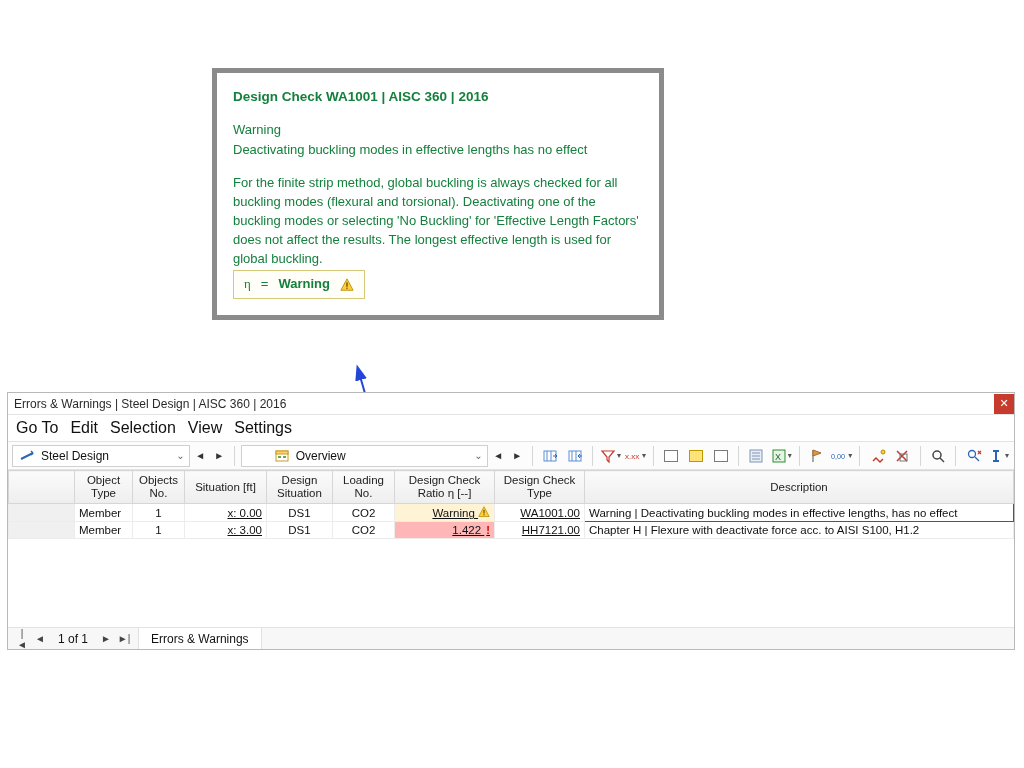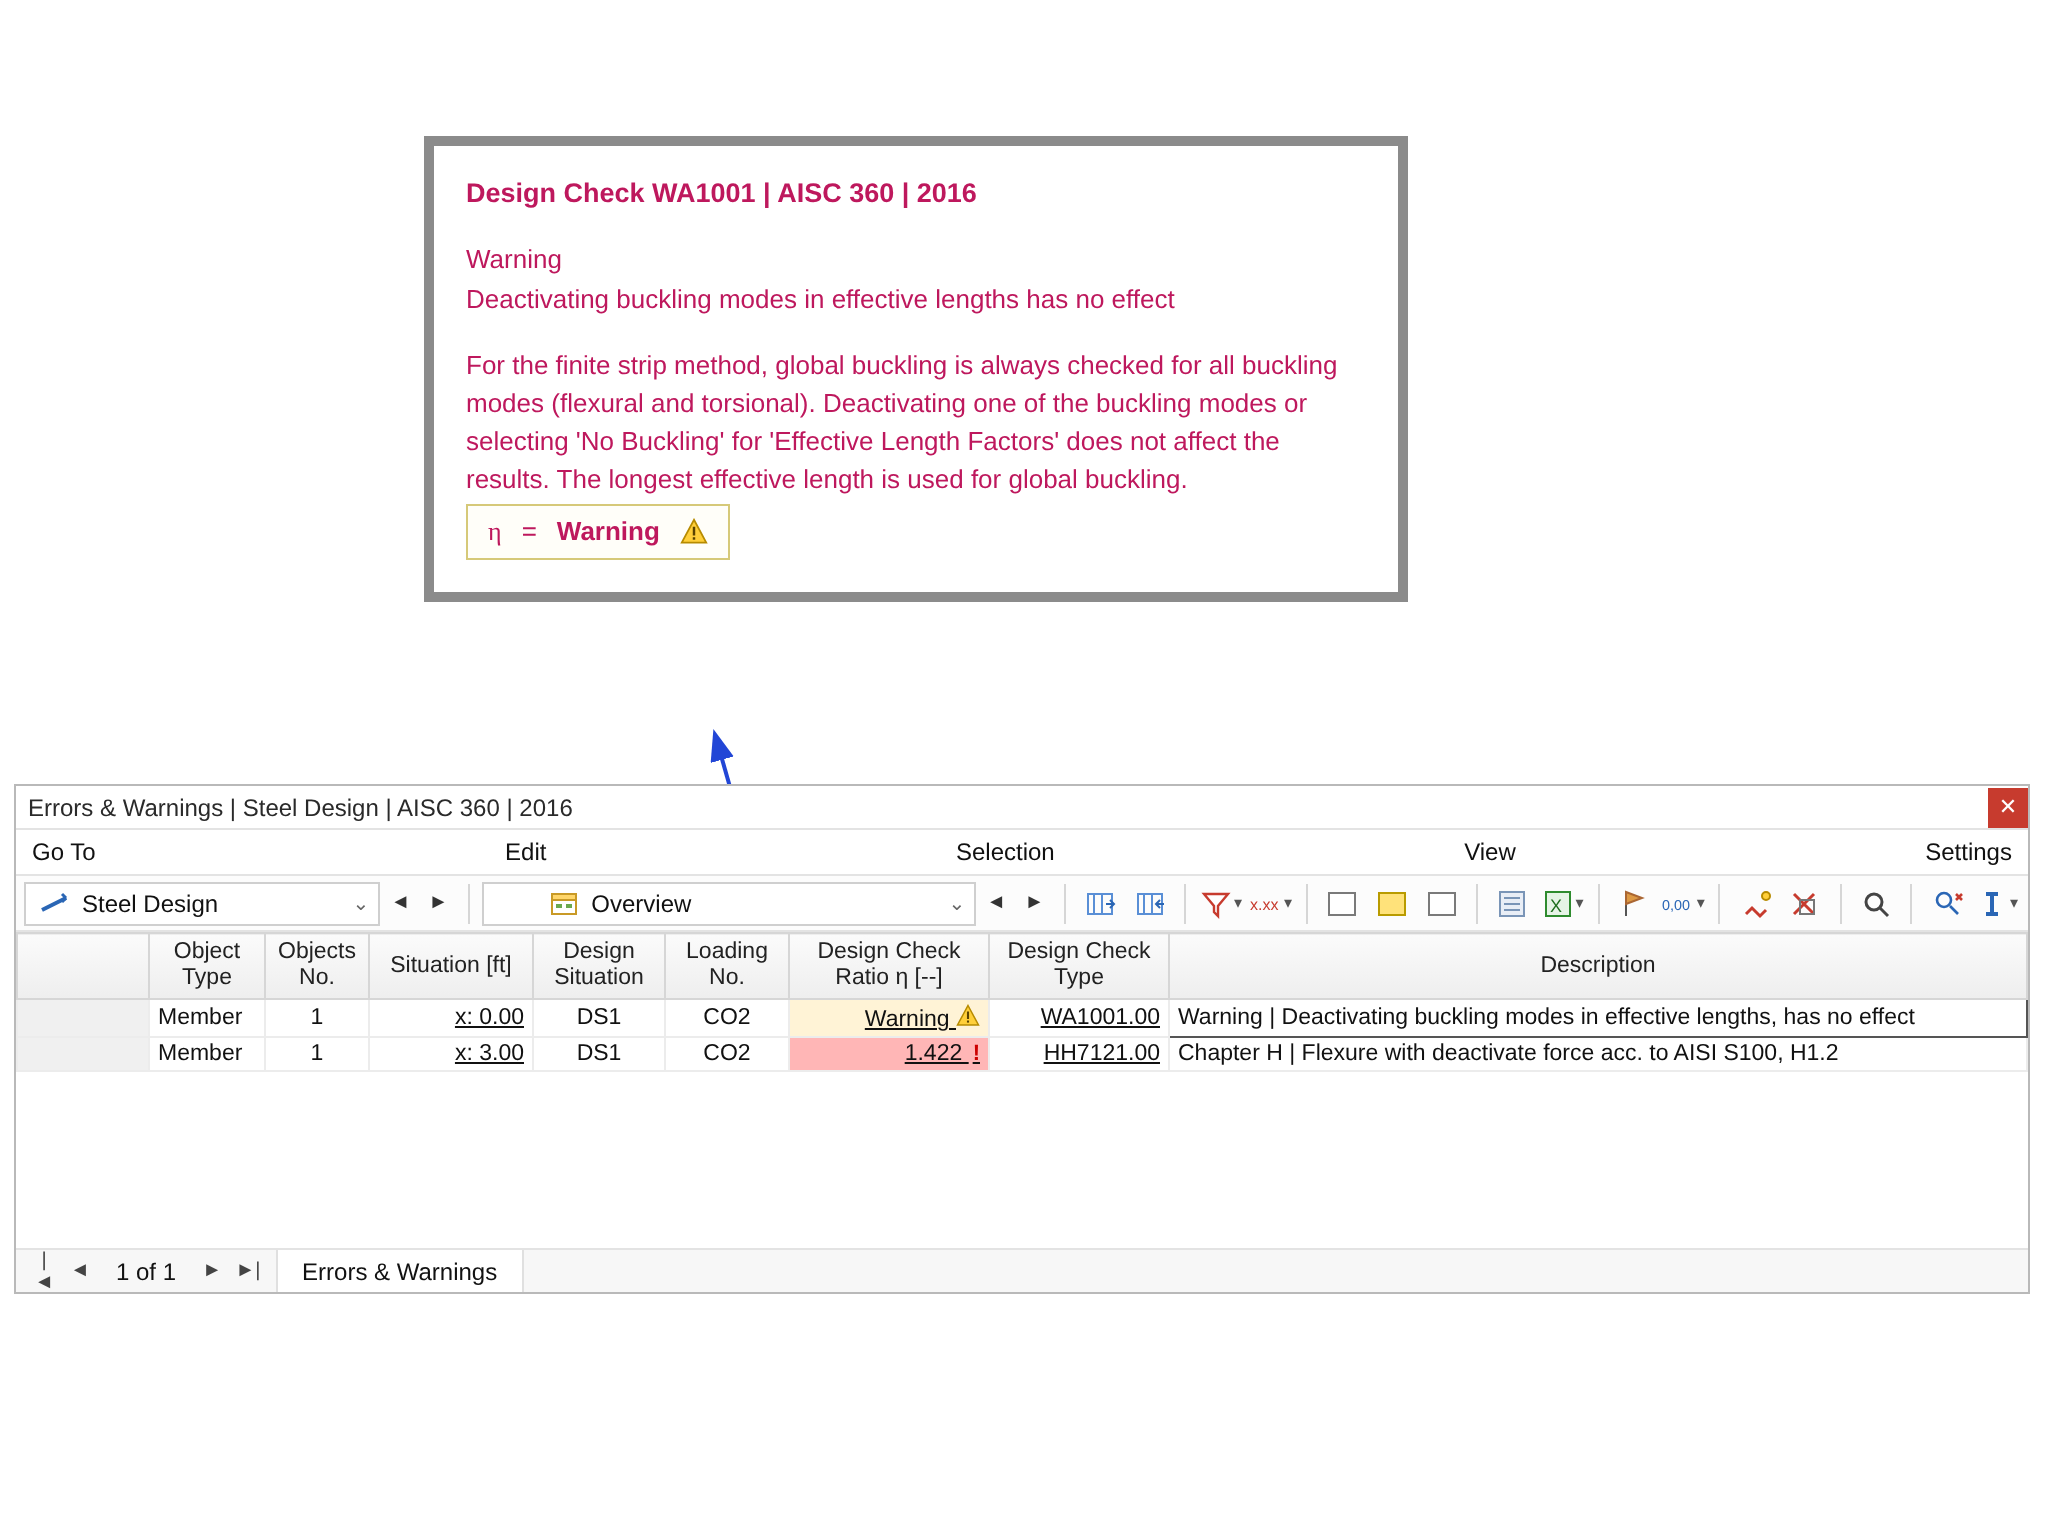--- a/index.html
+++ b/index.html
@@ -13,27 +13,27 @@
     width: 1024px;
     height: 768px;
     position: relative;
     overflow: hidden;
   }
   
   .tooltip {
     position: absolute;
     left: 212px;
     top: 68px;
-    width: 492px;
+    width: 452px;
     border: 5px solid #8b8b8b;
     background: #fff;
     padding: 14px 16px 16px 16px;
     font-size: 13px;
     line-height: 1.45;
-    color: #be185d;
+    color: #15803d;
   }
   .tooltip h3 { margin: 0 0 14px 0; font-size: 13.5px; font-weight: 700; }
   .tooltip p { margin: 0 0 14px 0; }
   .tooltip p.tight { margin-bottom: 2px; }
   .tooltip .eta-box {
     display: inline-flex; align-items: center; gap: 10px;
     border: 1px solid #d6c979;
     background: #fffef9;
     padding: 4px 10px;
     font-size: 13px;
@@ -76,23 +76,22 @@
     width: 20px; height: 20px;
     background: #c73b2e;
     color: #fff;
     display: flex; align-items: center; justify-content: center;
     font-size: 11px;
     cursor: pointer;
   }
   .menubar {
     display: flex; gap: 12px;
     padding: 4px 8px;
-    font-size: 12px;
+    font-size: 16px;
     border-bottom: 1px solid #e3e3e3;
-    justify-content: space-between;
   }
   .menubar span { cursor: pointer; }
   .toolbar {
     display: flex; align-items: center;
     height: 28px;
     padding: 0 4px;
     gap: 2px;
     border-bottom: 1px solid #e3e3e3;
     background: #fcfcfc;
   }

